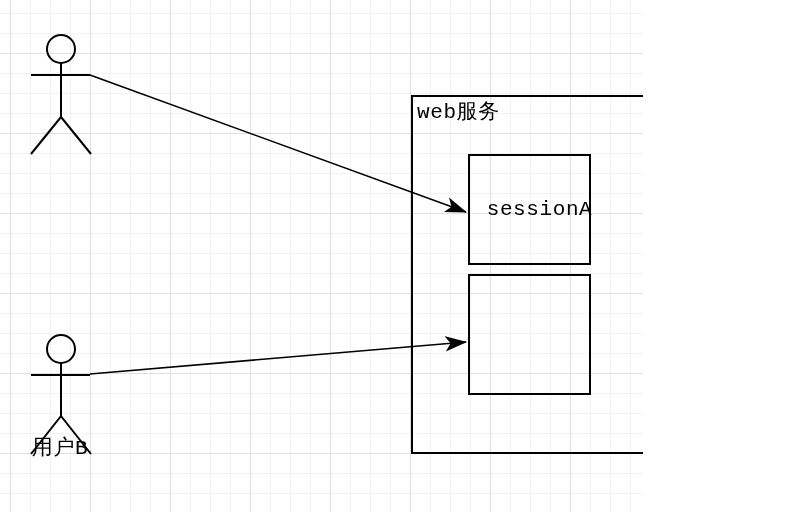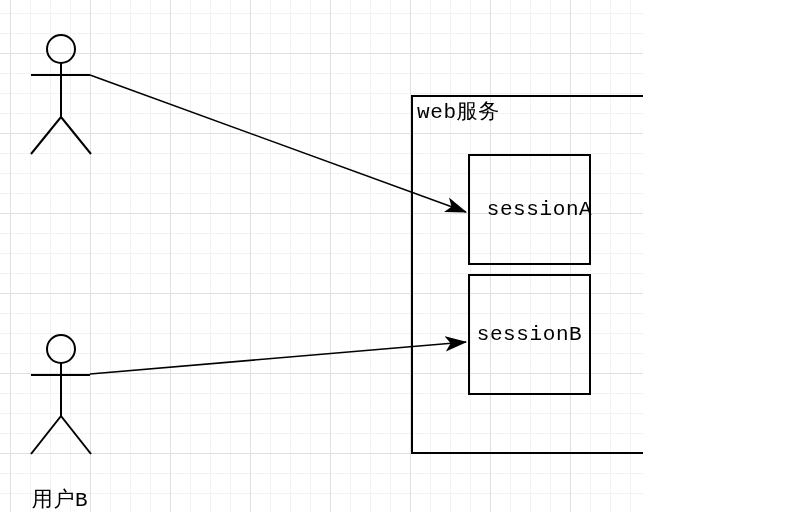--- a/index.html
+++ b/index.html
@@ -41,21 +41,21 @@
   .session-label {
     display: flex;
     align-items: center;
     justify-content: center;
     text-align: center;
   }
   .session-a-label { left: 469px; top: 155px; width: 121px; height: 109px; margin-left: 10px; }
   .session-b-label { left: 469px; top: 275px; width: 121px; height: 119px; }
   .actor-label { left: 0px; width: 120px; text-align: center; }
   .actor-a-label { top: 164px; }
-  .actor-b-label { top: 488px; }
+  .actor-b-label { top: 436px; }
 </style>
 </head>
 <body>
 
 <div class="canvas">
 
   <svg class="shapes" width="794" height="512" viewBox="0 0 794 512">
     <defs>
       <marker id="arrowhead" markerUnits="userSpaceOnUse" markerWidth="22" markerHeight="16" viewBox="0 0 20 14" refX="19" refY="7" orient="auto">
         <path d="M0,0 L20,7 L0,14 L5,7 Z" class="arrow-fill"></path>
@@ -86,18 +86,17 @@
 
     <line class="edge-stroke" x1="90" y1="75" x2="466" y2="212" marker-end="url(#arrowhead)"></line>
 
     <line class="edge-stroke" x1="90" y1="374" x2="466" y2="342" marker-end="url(#arrowhead)"></line>
   </svg>
 
   <div class="label web-label">web服务</div>
 
   <div class="label session-label session-a-label">sessionA</div>
 
-  <div class="label session-label session-b-label">sessionB</div>
 
 
   <div class="label actor-label actor-b-label">用户B</div>
 
 </div>
 
 </body></html>

